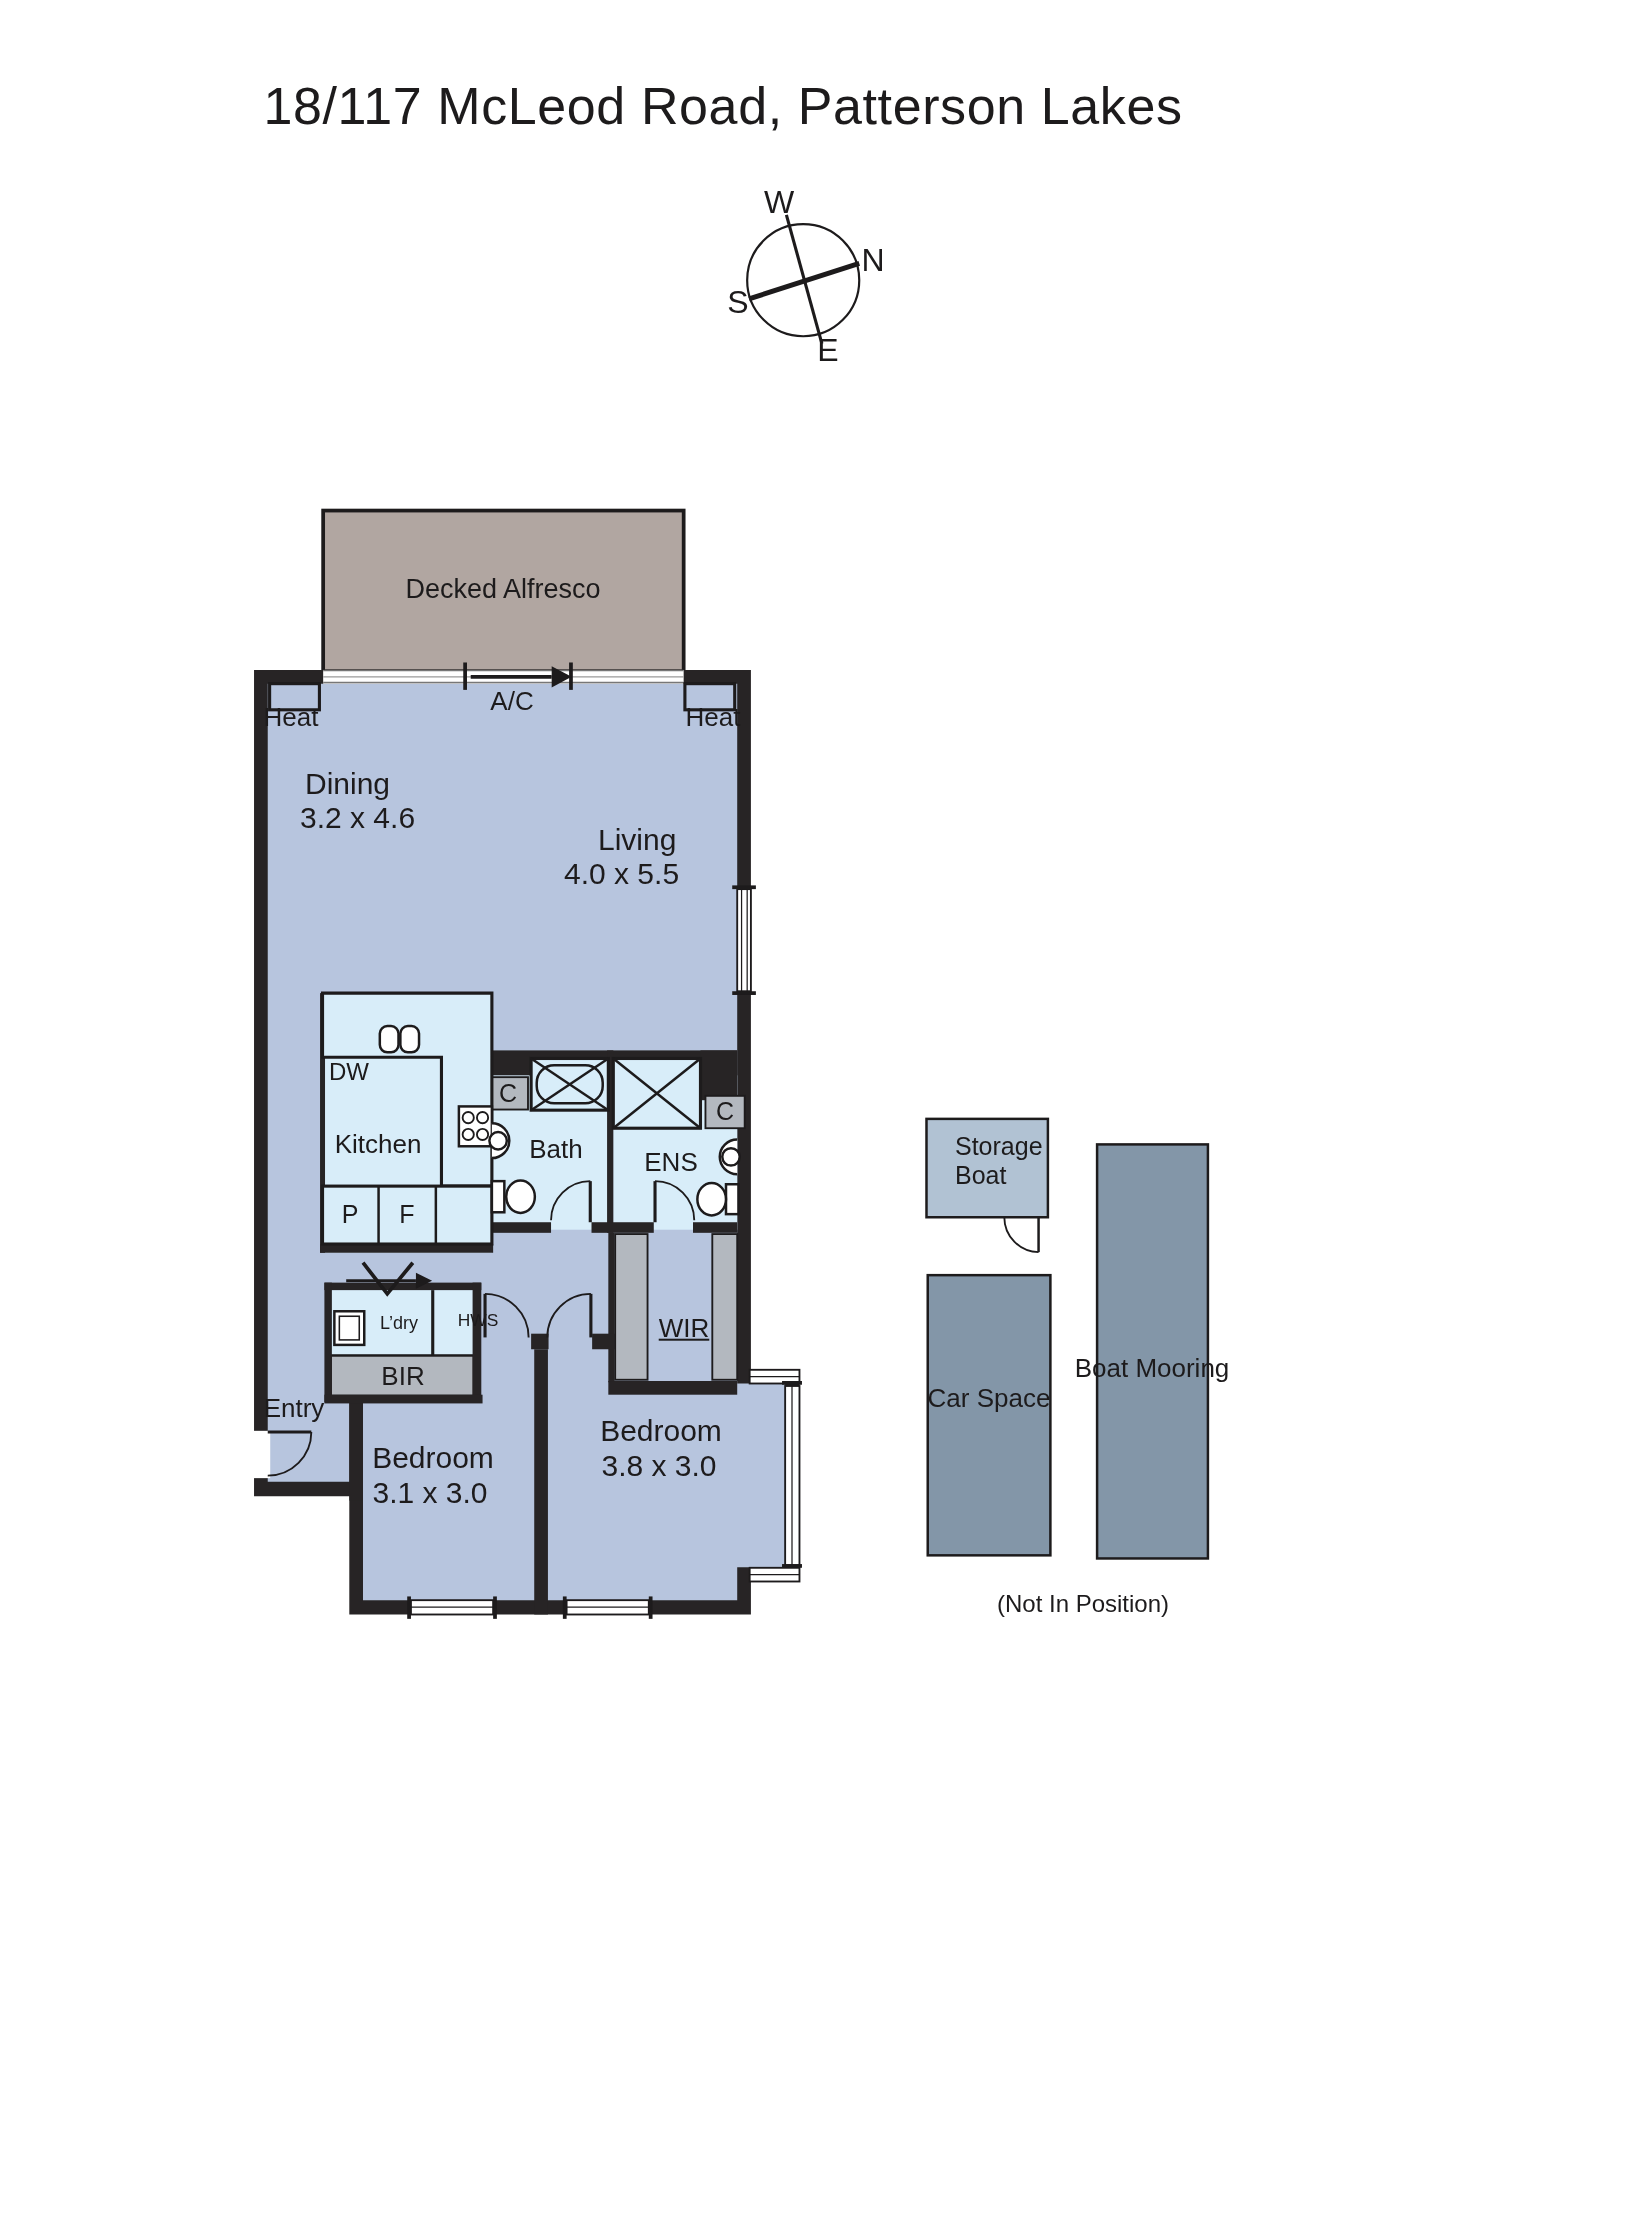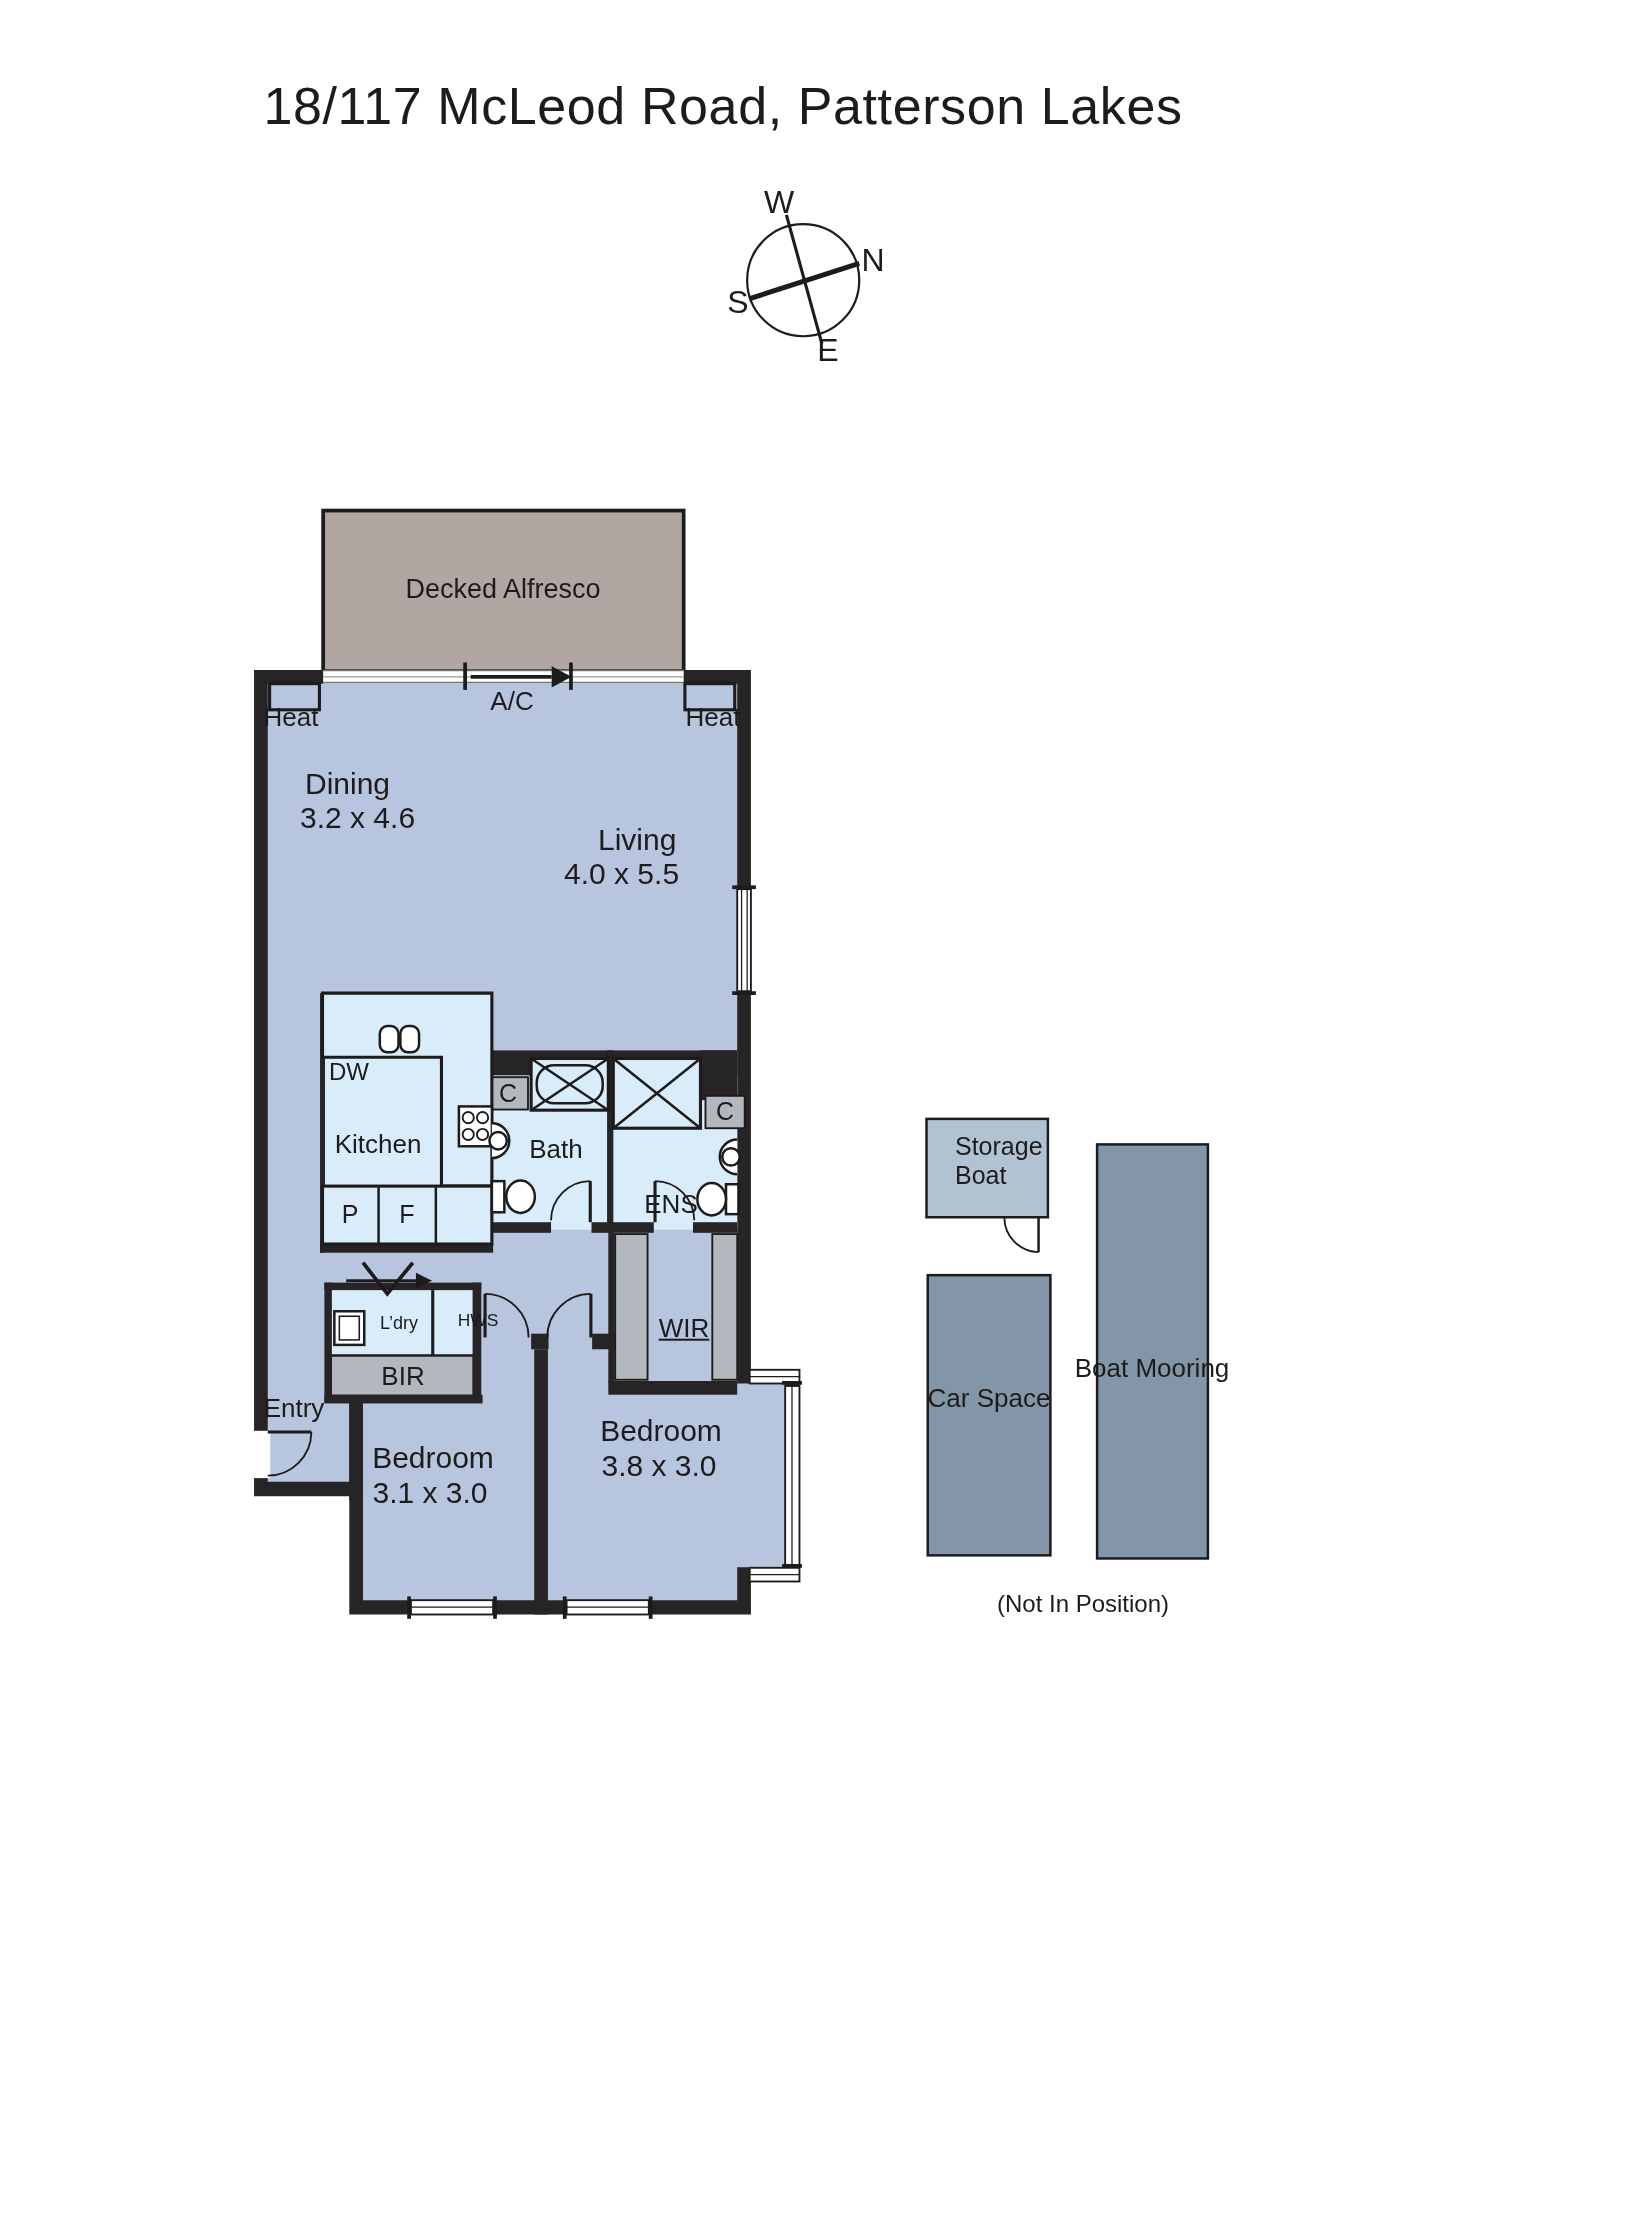--- a/index.html
+++ b/index.html
@@ -229,21 +229,21 @@
 <div class="lbl la f-room" style="left:564px;top:873px;">4.0 x 5.5</div>
 
 <div class="lbl f-c" style="left:349px;top:1072px;font-size:24px;">DW</div>
 <div class="lbl f-med" style="left:378px;top:1144px;">Kitchen</div>
 <div class="lbl f-c" style="left:350px;top:1215px;">P</div>
 <div class="lbl f-c" style="left:407px;top:1215px;">F</div>
 
 <div class="lbl f-c" style="left:508px;top:1094px;">C</div>
 <div class="lbl f-c" style="left:725px;top:1112px;">C</div>
 <div class="lbl f-med" style="left:556px;top:1149px;">Bath</div>
-<div class="lbl f-med" style="left:671px;top:1162px;margin-top:42px;">ENS</div>
+<div class="lbl f-med" style="left:671px;top:1162px;">ENS</div>
 
 <div class="lbl f-med" style="left:684px;top:1328px;text-decoration:underline;">WIR</div>
 <div class="lbl f-sm" style="left:399px;top:1324px;font-size:18px;">L’dry</div>
 <div class="lbl f-xs" style="left:478px;top:1321px;">HWS</div>
 <div class="lbl f-med" style="left:403px;top:1376px;">BIR</div>
 <div class="lbl f-med" style="left:294px;top:1408px;">Entry</div>
 
 <div class="lbl f-room" style="left:433px;top:1457px;">Bedroom</div>
 <div class="lbl f-room" style="left:430px;top:1492px;">3.1 x 3.0</div>
 <div class="lbl f-room" style="left:661px;top:1430px;">Bedroom</div>

